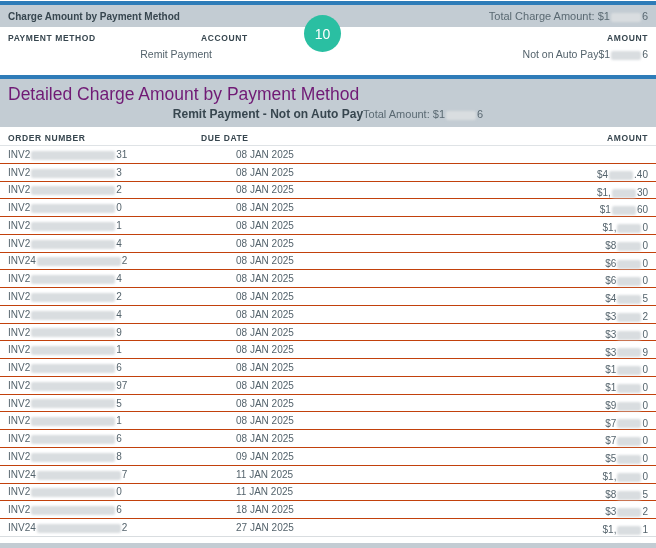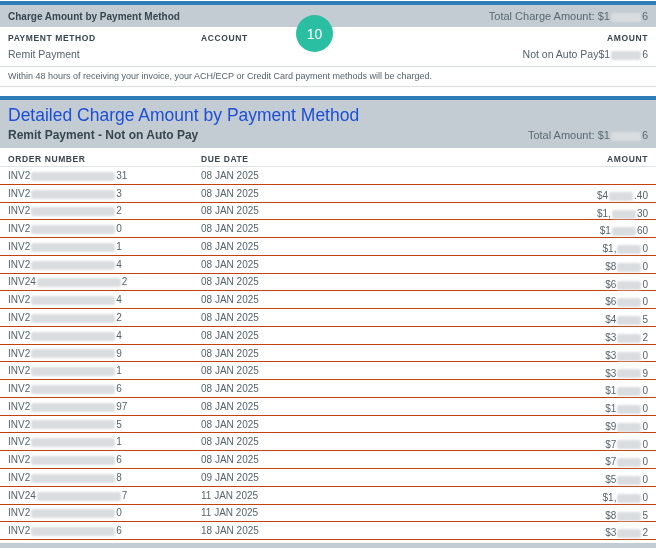--- a/index.html
+++ b/index.html
@@ -12,51 +12,51 @@
   .sec-header { background:#c3ccd3; display:flex; justify-content:space-between; align-items:center; padding:0 8px; height:22px; }
   .sec-title { font-size:10px; font-weight:bold; color:#37464f; }
   .sec-total { font-size:11px; color:#5a6972; white-space:nowrap; }
 
   .cols-head { display:flex; padding:6px 8px 2px 8px; font-size:8.5px; font-weight:bold; letter-spacing:.6px; color:#37464f; }
   .cols-head .c1 { width:193px; }
   .cols-head .c2 { flex:1; }
   .cols-head .c3 { text-align:center; }
 
   .summary-row { display:flex; padding:3px 8px 6px 8px; font-size:10.5px; color:#54636c; }
-  .summary-row .c1 { width:204px; }
+  .summary-row .c1 { width:204px;text-align:right; }
   .summary-row .c2 { flex:1;text-align:right; }
   .summary-row .c3 { text-align:right; white-space:nowrap; }
 
   .note-box { border-top:1px solid #d9dde0; border-bottom:1px solid #d9dde0; padding:4px 8px 5px 8px; font-size:9px; color:#54636c; }
 
   .gap { height:9px; background:#ffffff; }
 
   
   .sec2-gray { background:#c3ccd3; padding:3px 8px 6px 8px; }
-  .big-title { font-size:17.5px; font-weight:400; color:#1d4ed8; line-height:24px; }
-  .sub-row { display:flex; justify-content:space-between; align-items:center; margin-top:1px; }
+  .big-title { font-size:17.5px; font-weight:400; color:#701a75; line-height:24px; }
+  .sub-row { display:flex; justify-content:center; align-items:center; margin-top:1px; }
   .sub-left { font-size:12px; font-weight:bold; color:#37464f; }
 
   .detail-body { border-bottom:1px solid #d9dde0; }
   .d-row { display:flex; align-items:center; height:17.77px; padding:0 8px; font-size:10px; color:#54636c; border-top:1px solid #c2410c; }
   .d-row:first-child { border-top:1px solid #dfe3e6; }
-  .d-row .c1 { width:193px; white-space:nowrap; }
+  .d-row .c1 { width:228px; white-space:nowrap; }
   .d-row .c2 { flex:1; white-space:nowrap; }
   .d-row .c3 { text-align:right; white-space:nowrap;margin-top:40px; }
 
   .bottom-bar { position:absolute; left:0; bottom:0; width:100%; height:5px; background:#c3ccd3; }
 
   
   .redact { display:inline-block; height:9px; border-radius:2px; background:#d9dde0; filter:blur(1.3px); vertical-align:middle; margin:0 1px; }
   .r-order { width:84px; }
   .r-amt { width:24px; }
   .r-total { width:30px; }
 
   
-  .badge { position:absolute; left:296px; top:15px; width:37px; height:37px; border-radius:50%; background:#2abfa2; color:#ffffff; font-size:14px; display:flex; align-items:center; justify-content:center; z-index:5; }
+  .badge { position:absolute; left:304px; top:15px; width:37px; height:37px; border-radius:50%; background:#2abfa2; color:#ffffff; font-size:14px; display:flex; align-items:center; justify-content:center; z-index:5; }
 </style>
 </head>
 <body>
 
 <div class="badge">10</div>
 
 <div>
   <div class="blue-bar"></div>
   <div class="sec-header">
     <span class="sec-title">Charge Amount by Payment Method</span>
@@ -65,21 +65,20 @@
   <div class="cols-head">
     <span class="c1">PAYMENT METHOD</span>
     <span class="c2">ACCOUNT</span>
     <span class="c3">AMOUNT</span>
   </div>
   <div class="summary-row">
     <span class="c1">Remit Payment</span>
     <span class="c2">Not on Auto Pay</span>
     <span class="c3"><span>$1</span><span class="redact r-total"></span><span>6</span></span>
   </div>
-  <div class="note-box">Within 48 hours of receiving your invoice, your ACH/ECP or Credit Card payment methods will be charged.</div>
 </div>
 
 <div class="gap"></div>
 
 <div>
   <div class="blue-bar"></div>
   <div class="sec2-gray">
     <div class="big-title">Detailed Charge Amount by Payment Method</div>
     <div class="sub-row">
       <span class="sub-left">Remit Payment - Not on Auto Pay</span>

